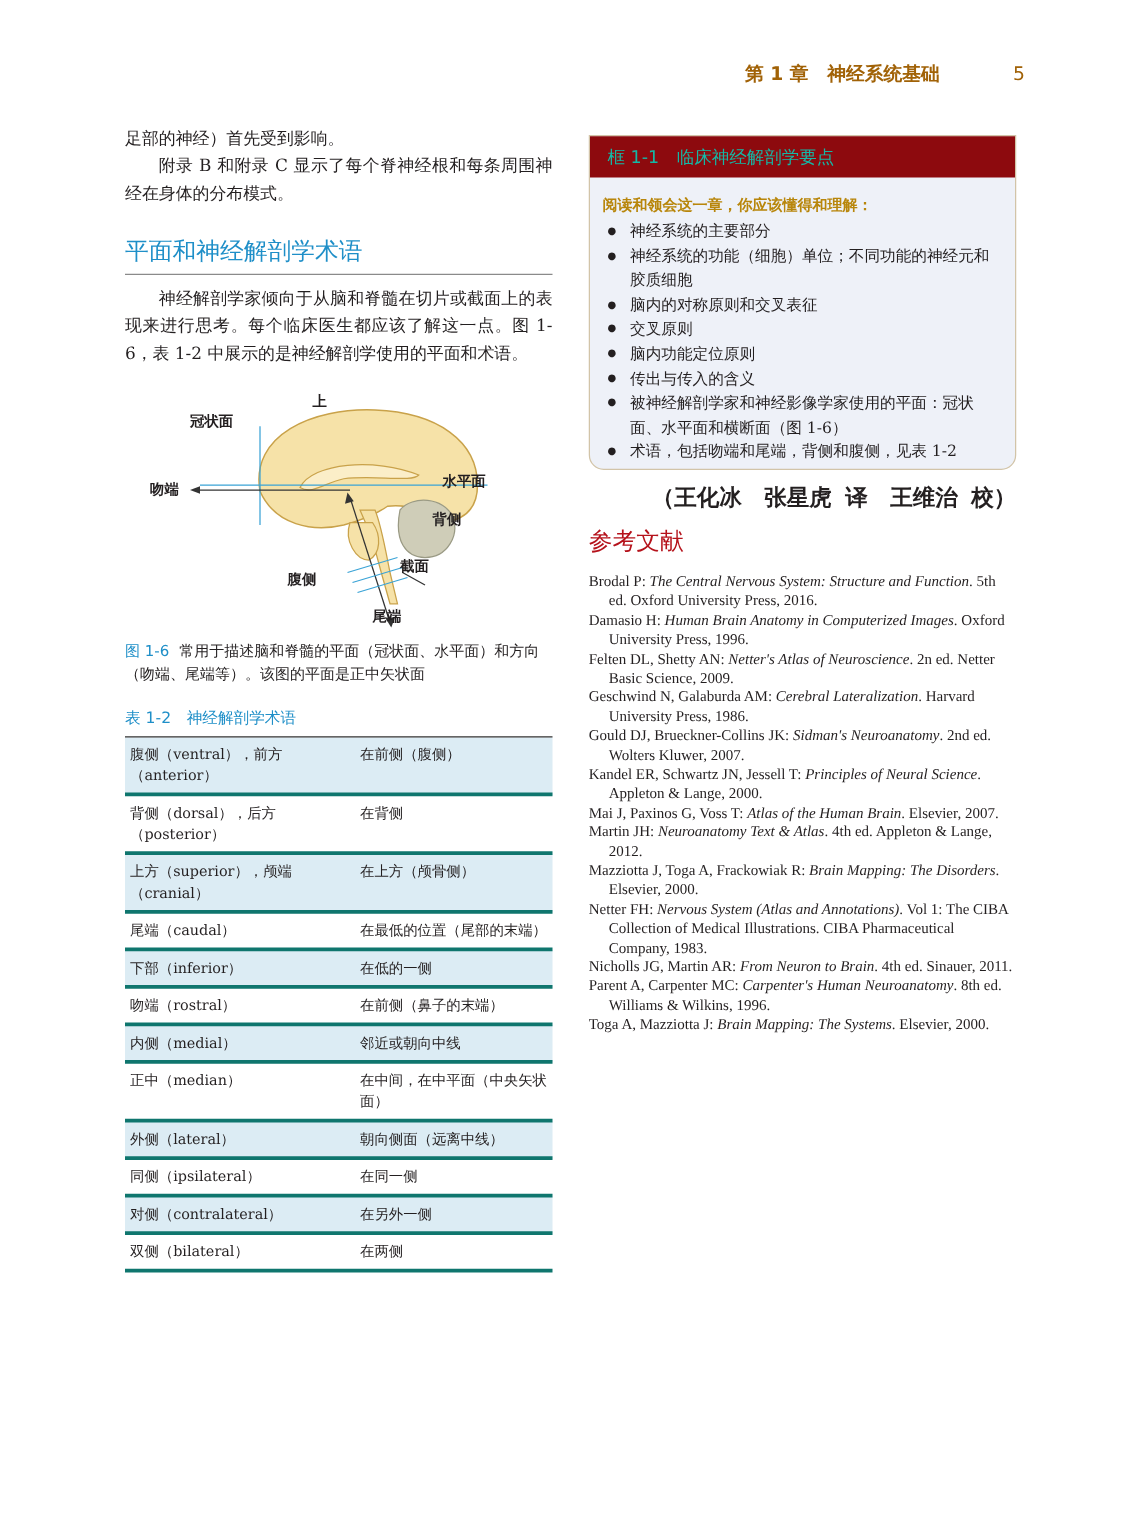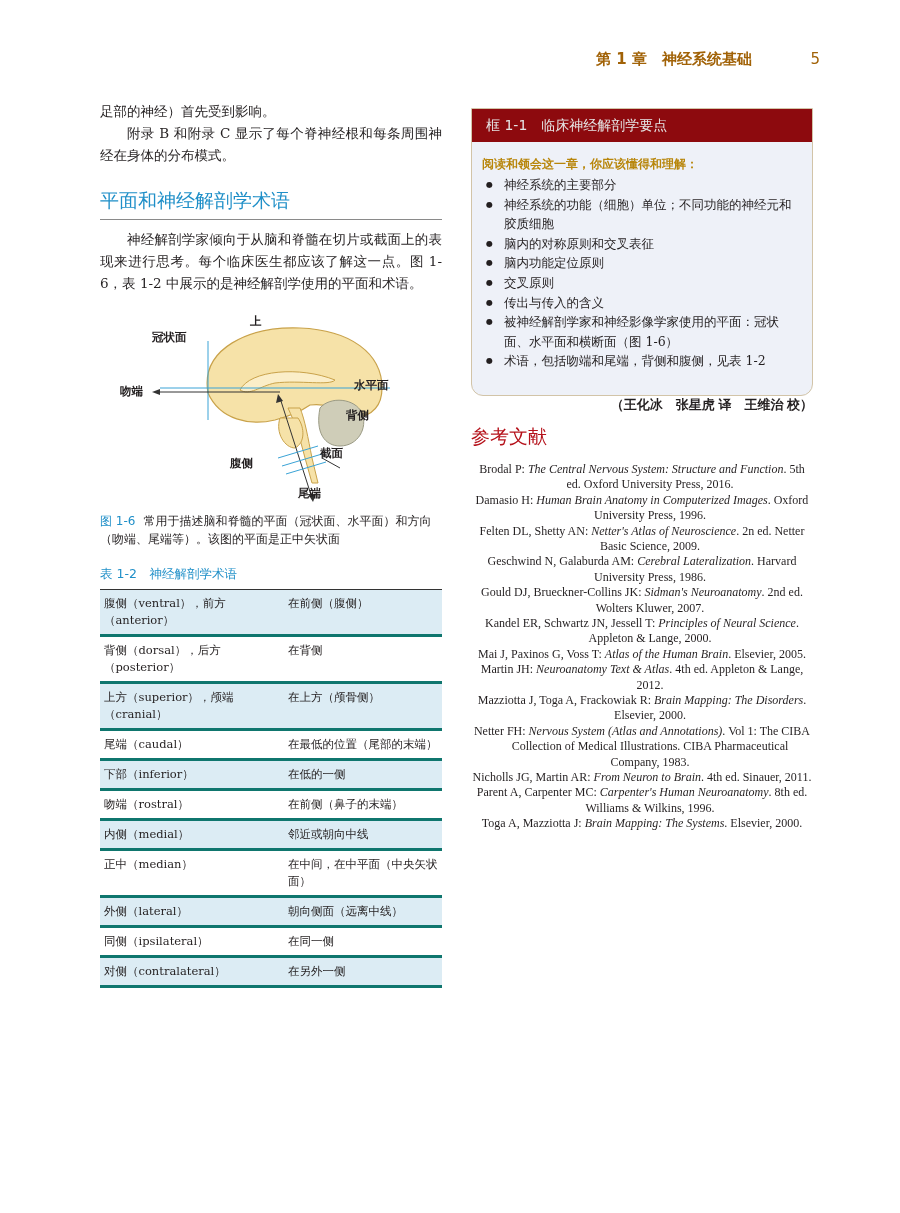--- a/index.html
+++ b/index.html
@@ -36,38 +36,38 @@
   table.terms {
     width: 342px; border-collapse: collapse; font-size: 11.5px;
     border-top: 1.5px solid #333; border-bottom: 1.5px solid #333;
   }
   table.terms td { padding: 5px 4px; vertical-align: top; line-height: 17px; border-bottom: 3px solid #0f766e; }
   table.terms tr:nth-child(odd) td { background: #dcecf4; }
   table.terms td.c1 { width: 176px; }
   .right-col { position: absolute; left: 471px; top: 108px; width: 342px; }
   .box { border: 1px solid #d2c4a8; border-radius: 0 0 12px 12px; background: #eef1f8; }
   .box-head {
-    background: #8d0a0e; color: #e5e5e5; font-family: "DejaVu Sans", "Liberation Sans", sans-serif;
+    background: #8d0a0e; color: #14b8a6; font-family: "DejaVu Sans", "Liberation Sans", sans-serif;
     font-size: 14px; padding: 8px 14px; height: 17px;
   }
-  .box-body { padding: 12px 10px 24px 10px; }
+  .box-body { padding: 12px 10px 4px 10px; }
   .box-intro { color: #b8860b; font-size: 12px; font-weight: bold; margin: 2px 0 2px 0; }
   .box-list { list-style: none; padding: 0; margin: 0; }
   .box-list li { font-size: 12.5px; line-height: 19.6px; padding-left: 22px; position: relative; }
   .box-list li::before { content: "●"; position: absolute; left: 4px; font-size: 8px; top: 0; }
   .credits {
-    text-align: right; font-family: Liberation Sans, sans-serif;
-    font-size: 13px; font-weight: bold; margin-top: 0;
+    text-align: right; font-family: Liberation Mono, monospace;
+    font-size: 18px; font-weight: bold; margin-top: 10px;
   }
   .ref-title {
     font-family: "DejaVu Sans", "Liberation Sans", sans-serif;
     font-size: 19px; color: #b5121b; margin: 10px 0 12px 0;
   }
   .refs { font-family: "Liberation Serif", "DejaVu Serif", serif; font-size: 12px; line-height: 15.4px; }
-  .ref { padding-left: 16px; text-indent: -16px; margin: 0; text-align: center; }
+  .ref { padding-left: 16px; text-indent: -16px; margin: 0; }
   .ref i { font-style: italic; }
 </style>
 </head>
 <body>
 
 <div class="running-head">
   <span>第 1 章　神经系统基础</span>
   <span class="pn">5</span>
 </div>
 
@@ -158,53 +158,57 @@
           <td>朝向侧面（远离中线）</td>
         </tr>
       <tr>
           <td class="c1">同侧（ipsilateral）</td>
           <td>在同一侧</td>
         </tr>
       <tr>
           <td class="c1">对侧（contralateral）</td>
           <td>在另外一侧</td>
         </tr>
+      <tr>
+          <td class="c1">双侧（bilateral）</td>
+          <td>在两侧</td>
+        </tr>
     </tbody>
   </table>
 </div>
 
 <div class="right-col">
   <div class="box">
     <div class="box-head">框 1-1　临床神经解剖学要点</div>
     <div class="box-body">
       <div class="box-intro">阅读和领会这一章，你应该懂得和理解：</div>
       <ul class="box-list">
         <li>神经系统的主要部分</li>
         <li>神经系统的功能（细胞）单位；不同功能的神经元和胶质细胞</li>
         <li>脑内的对称原则和交叉表征</li>
+        <li>交叉原则</li>
         <li>脑内功能定位原则</li>
-        <li>交叉原则</li>
         <li>传出与传入的含义</li>
         <li>被神经解剖学家和神经影像学家使用的平面：冠状面、水平面和横断面（图 1-6）</li>
         <li>术语，包括吻端和尾端，背侧和腹侧，见表 1-2</li>
       </ul>
     </div>
   </div>
 
   <div class="credits">（王化冰　张星虎 译　王维治 校）</div>
   <div class="ref-title">参考文献</div>
 
   <div class="refs">
     <p class="ref"><span>Brodal P: </span><i>The Central Nervous System: Structure and Function</i><span>. 5th ed. Oxford University Press, 2016.</span></p>
     <p class="ref"><span>Damasio H: </span><i>Human Brain Anatomy in Computerized Images</i><span>. Oxford University Press, 1996.</span></p>
     <p class="ref"><span>Felten DL, Shetty AN: </span><i>Netter's Atlas of Neuroscience</i><span>. 2n ed. Netter Basic Science, 2009.</span></p>
     <p class="ref"><span>Geschwind N, Galaburda AM: </span><i>Cerebral Lateralization</i><span>. Harvard University Press, 1986.</span></p>
     <p class="ref"><span>Gould DJ, Brueckner-Collins JK: </span><i>Sidman's Neuroanatomy</i><span>. 2nd ed. Wolters Kluwer, 2007.</span></p>
     <p class="ref"><span>Kandel ER, Schwartz JN, Jessell T: </span><i>Principles of Neural Science</i><span>. Appleton &amp; Lange, 2000.</span></p>
-    <p class="ref"><span>Mai J, Paxinos G, Voss T: </span><i>Atlas of the Human Brain</i><span>. Elsevier, 2005.</span></p>
+    <p class="ref"><span>Mai J, Paxinos G, Voss T: </span><i>Atlas of the Human Brain</i><span>. Elsevier, 2007.</span></p>
     <p class="ref"><span>Martin JH: </span><i>Neuroanatomy Text &amp; Atlas</i><span>. 4th ed. Appleton &amp; Lange, 2012.</span></p>
     <p class="ref"><span>Mazziotta J, Toga A, Frackowiak R: </span><i>Brain Mapping: The Disorders</i><span>. Elsevier, 2000.</span></p>
     <p class="ref"><span>Netter FH: </span><i>Nervous System (Atlas and Annotations)</i><span>. Vol 1: The CIBA Collection of Medical Illustrations. CIBA Pharmaceutical Company, 1983.</span></p>
     <p class="ref"><span>Nicholls JG, Martin AR: </span><i>From Neuron to Brain</i><span>. 4th ed. Sinauer, 2011.</span></p>
     <p class="ref"><span>Parent A, Carpenter MC: </span><i>Carpenter's Human Neuroanatomy</i><span>. 8th ed. Williams &amp; Wilkins, 1996.</span></p>
     <p class="ref"><span>Toga A, Mazziotta J: </span><i>Brain Mapping: The Systems</i><span>. Elsevier, 2000.</span></p>
   </div>
 </div>
 
 </body></html>

